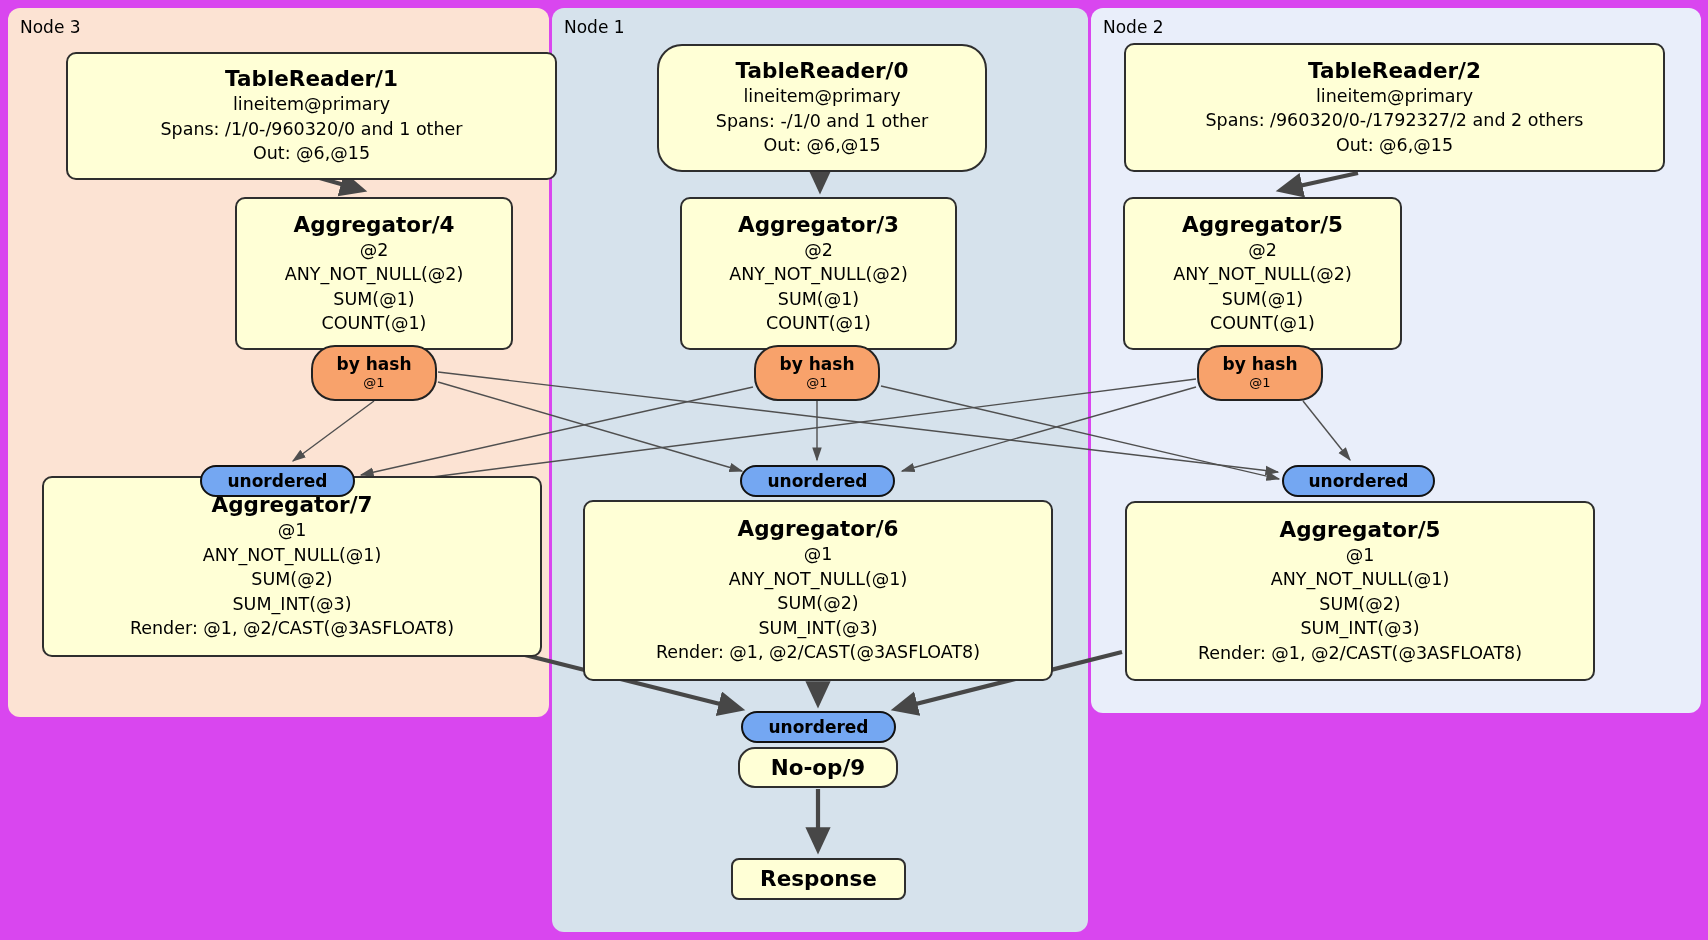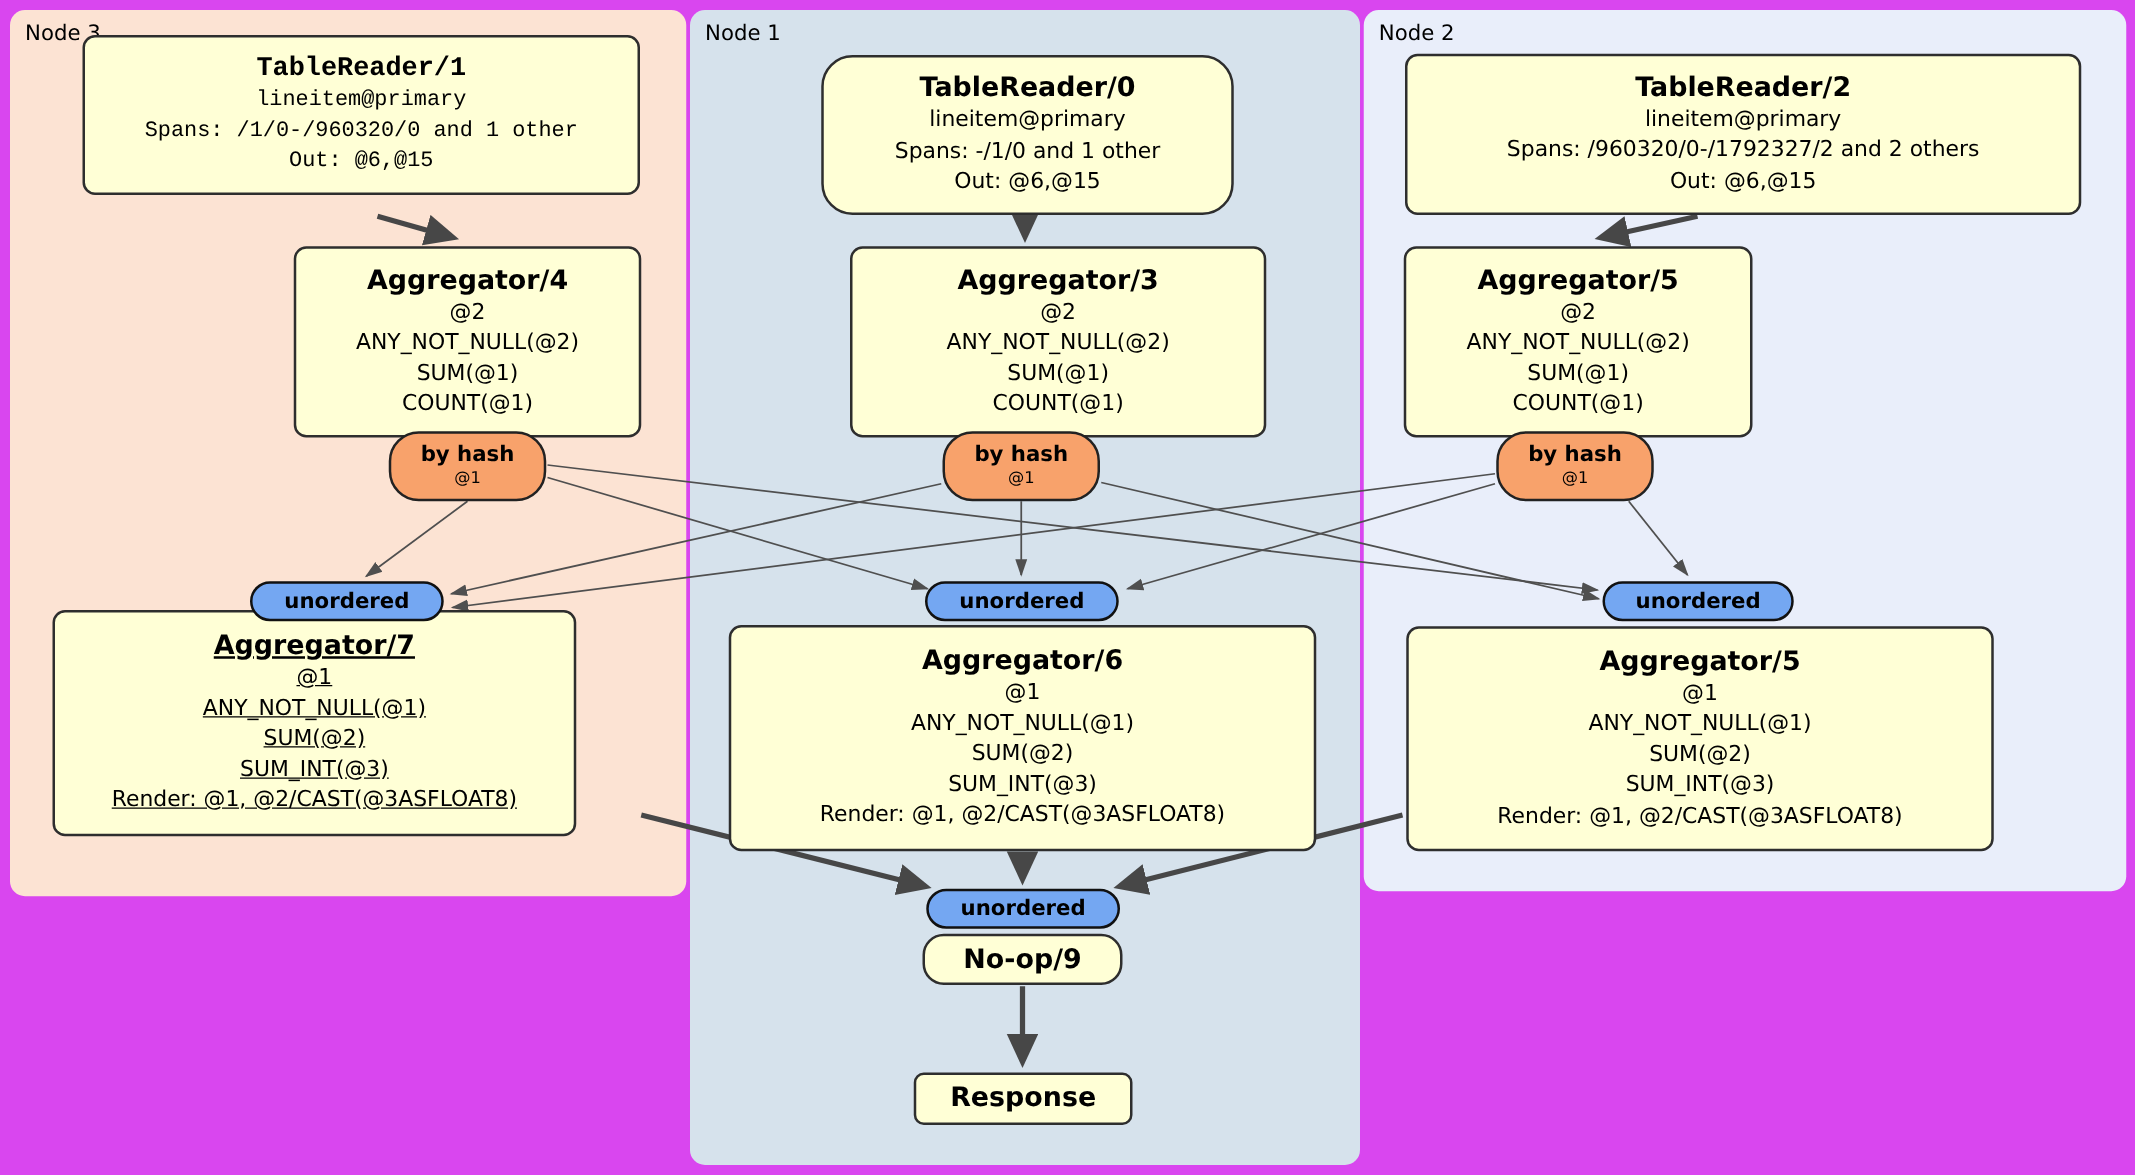--- a/index.html
+++ b/index.html
@@ -73,21 +73,21 @@
       <line x1="438" y1="372" x2="1278" y2="472" marker-end="url(#mthin)"></line>
       <line x1="753" y1="387" x2="361" y2="475" marker-end="url(#mthin)"></line>
       <line x1="817" y1="401" x2="817" y2="460" marker-end="url(#mthin)"></line>
       <line x1="881" y1="386" x2="1279" y2="479" marker-end="url(#mthin)"></line>
       <line x1="1196" y1="379" x2="362" y2="486" marker-end="url(#mthin)"></line>
       <line x1="1196" y1="387" x2="902" y2="471" marker-end="url(#mthin)"></line>
       <line x1="1303" y1="401" x2="1350" y2="460" marker-end="url(#mthin)"></line>
     </g>
   </svg>
 
-  <div class="pbox" style="left:66px; top:28px; width:446px; height:128px;font-family:Liberation Mono, monospace;">
+  <div class="pbox" style="left:66px; top:52px; width:491px; height:128px;">
     <div class="title">TableReader/1</div>
     <div class="line">lineitem@primary</div>
     <div class="line">Spans: /1/0-/960320/0 and 1 other</div>
     <div class="line">Out: @6,@15</div>
   </div>
   <div class="pbox" style="left:657px; top:44px; width:330px; height:128px;border-radius:25px;">
     <div class="title">TableReader/0</div>
     <div class="line">lineitem@primary</div>
     <div class="line">Spans: -/1/0 and 1 other</div>
     <div class="line">Out: @6,@15</div>
@@ -99,21 +99,21 @@
     <div class="line">Out: @6,@15</div>
   </div>
 
   <div class="pbox" style="left:235px; top:197px; width:278px; height:153px;">
     <div class="title">Aggregator/4</div>
     <div class="line">@2</div>
     <div class="line">ANY_NOT_NULL(@2)</div>
     <div class="line">SUM(@1)</div>
     <div class="line">COUNT(@1)</div>
   </div>
-  <div class="pbox" style="left:680px; top:197px; width:333px; height:153px;">
+  <div class="pbox" style="left:680px; top:197px; width:277px; height:153px;">
     <div class="title">Aggregator/3</div>
     <div class="line">@2</div>
     <div class="line">ANY_NOT_NULL(@2)</div>
     <div class="line">SUM(@1)</div>
     <div class="line">COUNT(@1)</div>
   </div>
   <div class="pbox" style="left:1123px; top:197px; width:279px; height:153px;">
     <div class="title">Aggregator/5</div>
     <div class="line">@2</div>
     <div class="line">ANY_NOT_NULL(@2)</div>
@@ -137,21 +137,21 @@
   <div class="stream" style="left:200px; top:465px; width:155px; height:32px;">
     <span>unordered</span>
   </div>
   <div class="stream" style="left:740px; top:465px; width:155px; height:32px;">
     <span>unordered</span>
   </div>
   <div class="stream" style="left:1282px; top:465px; width:153px; height:32px;">
     <span>unordered</span>
   </div>
 
-  <div class="pbox" style="left:42px; top:488px; width:419px; height:181px;text-decoration:underline;">
+  <div class="pbox" style="left:42px; top:476px; width:500px; height:181px;">
     <div class="title">Aggregator/7</div>
     <div class="line">@1</div>
     <div class="line">ANY_NOT_NULL(@1)</div>
     <div class="line">SUM(@2)</div>
     <div class="line">SUM_INT(@3)</div>
     <div class="line">Render: @1, @2/CAST(@3ASFLOAT8)</div>
   </div>
   <div class="pbox" style="left:583px; top:500px; width:470px; height:181px;">
     <div class="title">Aggregator/6</div>
     <div class="line">@1</div>

